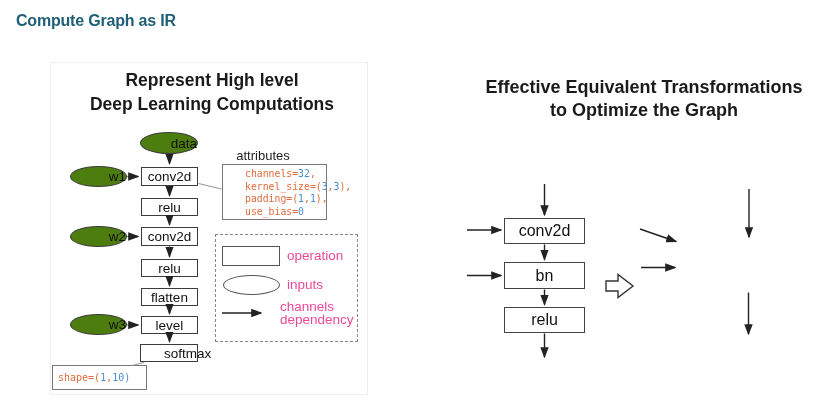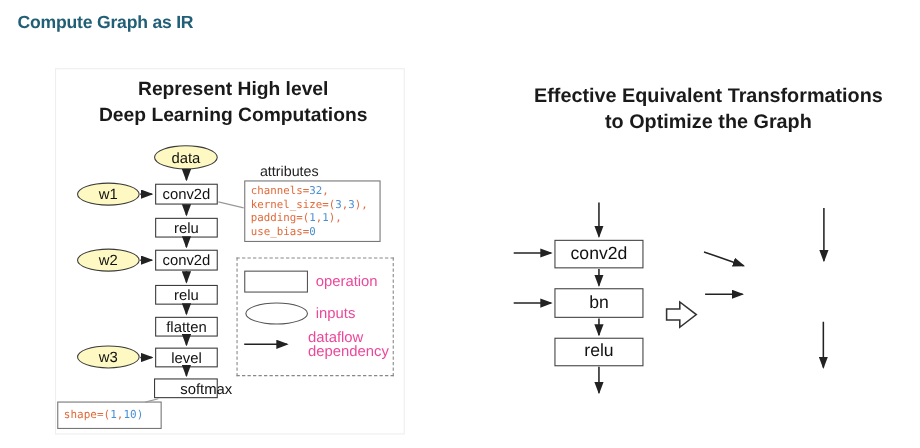--- a/index.html
+++ b/index.html
@@ -19,22 +19,22 @@
   .fig-frame{
     position:absolute;left:50px;top:62px;width:316px;height:331px;
     border:1px solid #f0edee;background:#fff;
   }
   .heading{
     position:absolute;text-align:center;font-weight:bold;color:#1a1a1a;
   }
   .heading.left{left:62px;top:68px;width:300px;font-size:17.5px;line-height:24px;}
   .heading.right{left:444px;top:76px;width:400px;font-size:18px;line-height:23px;}
   .ellipse{
-    position:absolute;border:1.4px solid #3c3c3c;border-radius:50%;background:#fef9c3;
-    display:flex;align-items:center;justify-content:center;font-size:13.5px;color:#111;
+    position:absolute;border:1.4px solid #3c3c3c;border-radius:50%;background:#4d7c0f;
+    display:flex;align-items:center;justify-content:flex-end;font-size:13.5px;color:#111;
     box-sizing:border-box;
   }
   .obox{
     position:absolute;border:1.4px solid #3c3c3c;background:#fff;
     display:flex;align-items:center;justify-content:center;font-size:13.5px;color:#111;
     box-sizing:border-box;
   }
   .rbox{
     position:absolute;border:1.5px solid #444;background:#fff;
     display:flex;align-items:center;justify-content:center;font-size:16px;color:#111;
@@ -45,21 +45,21 @@
     display:flex;flex-direction:column;align-items:center;justify-content:center;
     font-size:16px;line-height:21px;color:#111;text-align:center;box-sizing:border-box;
   }
   .attr-label{
     position:absolute;left:228px;top:148px;width:70px;text-align:center;font-size:13px;color:#222;
   }
   .codebox{
     position:absolute;border:1.2px solid #777;background:#fff;box-sizing:border-box;
     font-family:"DejaVu Sans Mono",monospace;
   }
-  .codebox.attrs{left:222px;top:164px;width:124px;height:56px;padding:3px 5px;font-size:9.8px;}
+  .codebox.attrs{left:222px;top:164px;width:105px;height:56px;padding:3px 22px;font-size:9.8px;}
   .codebox.attrs .code-line{line-height:12.6px;white-space:pre;}
   .codebox.shape{left:52px;top:365px;width:95px;height:25px;padding:0 5px;display:flex;align-items:center;font-size:10px;}
   .ck{color:var(--code-key);}
   .cv{color:var(--code-value);}
   .legend{
     position:absolute;left:215px;top:234px;width:143px;height:108px;
     border:1.5px dashed #888;background:#fff;box-sizing:border-box;
   }
   .legend-rect{position:absolute;left:222px;top:246px;width:58px;height:20px;border:1.3px solid #555;box-sizing:border-box;background:#fff;}
   .legend-ellipse{position:absolute;left:223px;top:275px;width:57px;height:20px;border:1.3px solid #555;border-radius:50%;box-sizing:border-box;background:#fff;}
@@ -134,21 +134,21 @@
   <div class="codebox shape">
       <div class="code-line"><span class="ck">shape=(</span><span class="cv">1</span><span class="ck">,</span><span class="cv">10</span><span class="cv">)</span></div>
     </div>
 
   <div class="legend"></div>
   <div class="legend-rect"></div>
   <div class="legend-label op">operation</div>
   <div class="legend-ellipse"></div>
   <div class="legend-label inp">inputs</div>
   <div class="legend-label dfd">
-    <div>dataflow</div>
+    <div>channels</div>
     <div>dependency</div>
   </div>
 
   <div class="rbox" style="left:504px;top:218px;width:81px;height:26px;">
       <span>conv2d</span>
     </div>
   <div class="rbox" style="left:504px;top:262px;width:81px;height:27px;">
       <span>bn</span>
     </div>
   <div class="rbox" style="left:504px;top:307px;width:81px;height:26px;">

